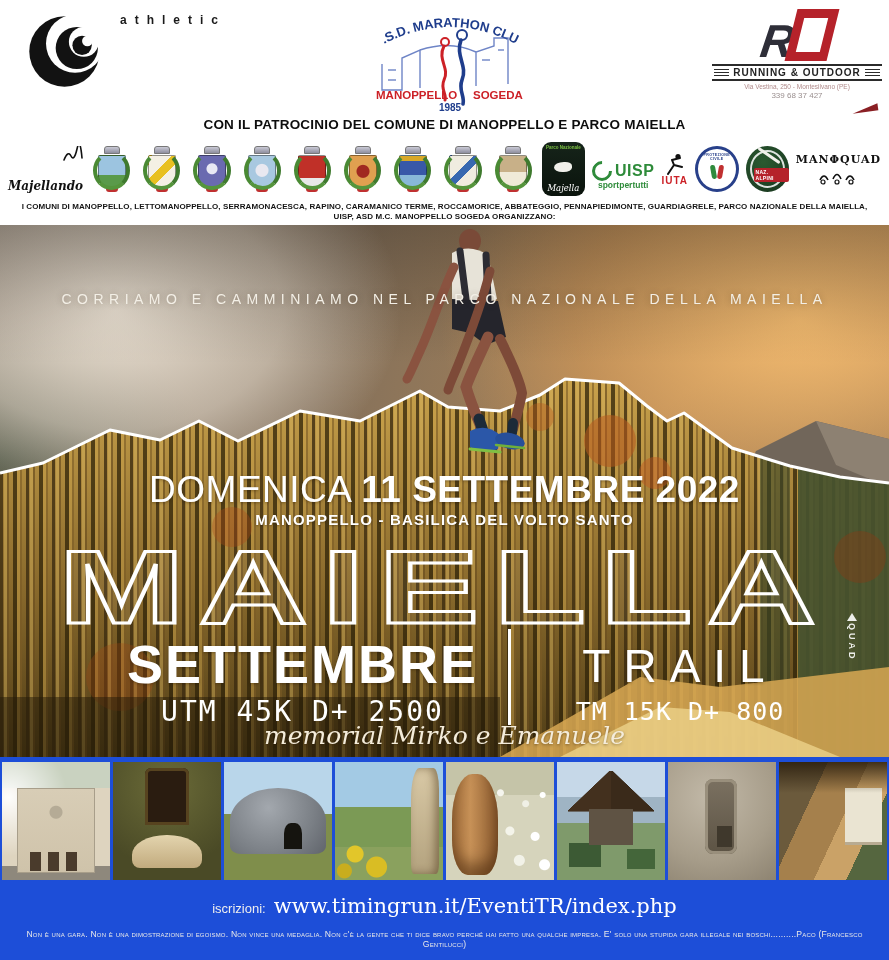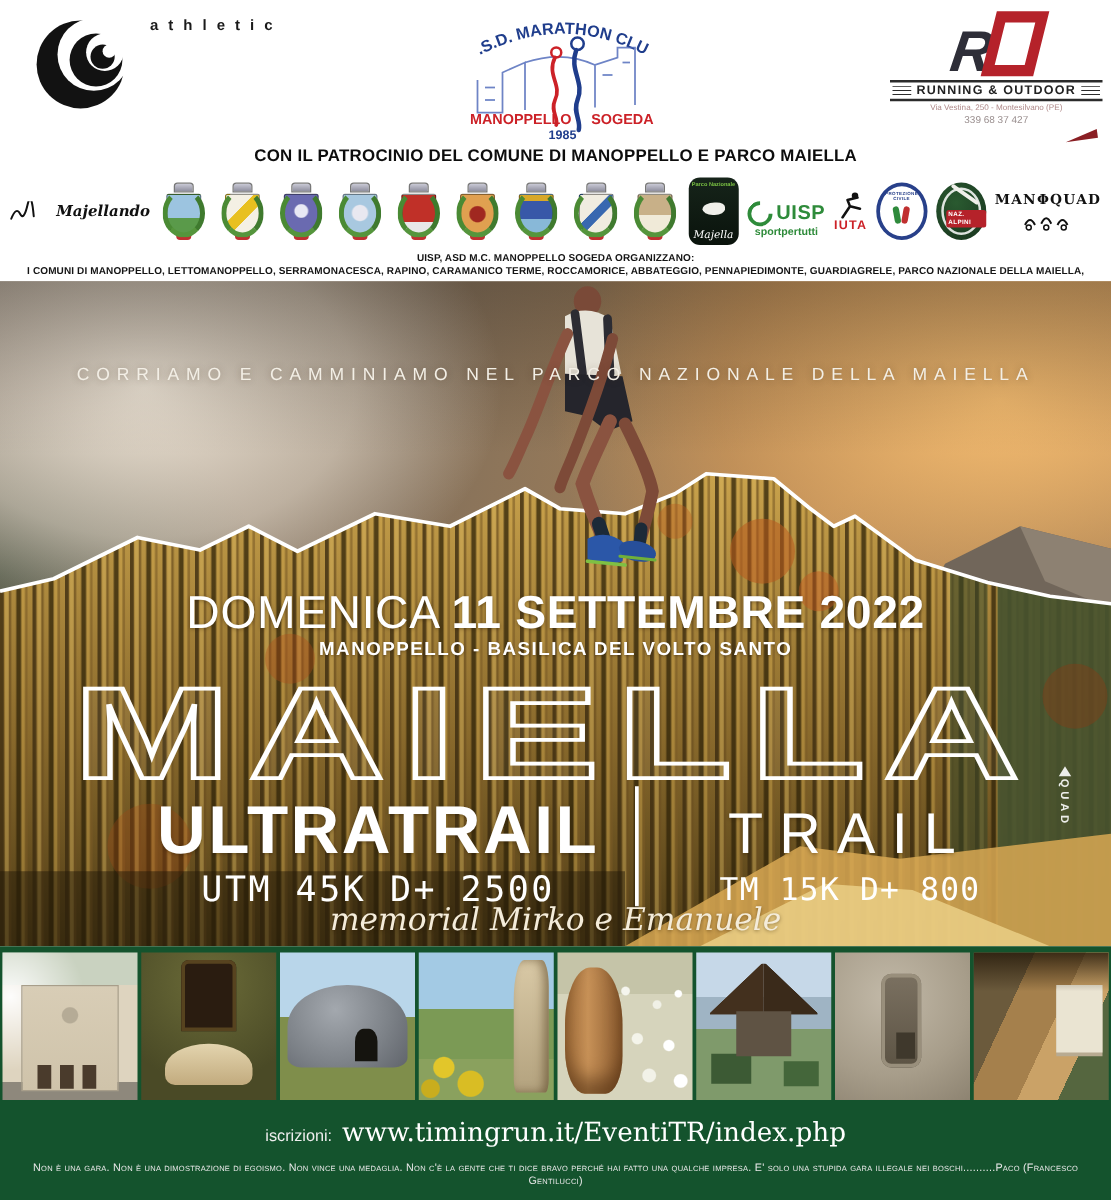--- a/index.html
+++ b/index.html
@@ -19,21 +19,21 @@
   .ro-o{display:inline-block;width:24px;height:34px;border:9px solid #b5222a;transform:skewX(-14deg);margin-left:-4px;margin-bottom:1px;}
   .ro-band{display:flex;align-items:center;gap:4px;border-top:2px solid #2b2b2b;border-bottom:2px solid #2b2b2b;padding:1px 2px;margin-top:2px;}
   .ro-lines{flex:1;height:7px;background:repeating-linear-gradient(180deg,#2b2b2b 0 1px,transparent 1px 3px);}
   .ro-name{font-size:10px;font-weight:800;letter-spacing:1px;color:#222;white-space:nowrap;}
   .ro-address{text-align:center;font-size:6.5px;color:#b08a8a;margin-top:2px;}
   .ro-phone{text-align:center;font-size:8px;color:#9a8f8f;margin-top:1px;}
   .ro-swoosh{position:absolute;right:4px;bottom:-12px;width:0;height:0;border-left:26px solid transparent;border-bottom:7px solid #8a1f24;transform:rotate(-8deg);}
   .patronage{position:absolute;top:117px;left:0;width:100%;text-align:center;font-size:13.5px;font-weight:700;letter-spacing:.2px;color:#0d0d0d;}
   .logo-row{position:absolute;top:139px;left:8px;right:8px;height:60px;display:flex;align-items:center;justify-content:center;gap:7px;}
   .logo-item{display:flex;flex-direction:column;align-items:center;justify-content:center;}
-  .majellando{flex-direction:row;gap:17px;}
+  .majellando{flex-direction:column;gap:17px;align-items:flex-end;}
   .majellando-label{font-family:"DejaVu Serif",serif;font-style:italic;font-weight:700;font-size:12px;color:#111;}
   
   .crest{position:relative;width:46px;height:56px;}
   .crest i{display:block;}
   .crest .crown{width:14px;height:6px;margin:0 auto;background:linear-gradient(180deg,#cacad6,#8e8e9e);border-radius:3px 3px 0 0;border:1px solid #777;}
   .crest .shield{width:26px;height:32px;margin:1px auto 0;border:1px solid rgba(0,0,0,.4);border-radius:2px 2px 13px 13px;}
   .crest .wreath{position:absolute;left:3px;right:3px;top:10px;bottom:7px;border-radius:50%;border:4px solid transparent;
     border-left-color:#4a8a34;border-right-color:#3f7a2e;border-bottom-color:#55953c;}
   .crest .ribbon{width:12px;height:5px;margin:-2px auto 0;background:#c03030;border-radius:0 0 3px 3px;}
   .c1 .shield{background:linear-gradient(180deg,#9cc4e0 58%,#5a9a4a 58%);}
@@ -92,21 +92,21 @@
   .race-l-name{position:absolute;left:80px;width:445px;text-align:center;top:0;font-size:54px;font-weight:700;letter-spacing:2px;text-shadow:0 1px 3px rgba(40,25,5,.4);}
   .race-divider{position:absolute;left:508px;top:-4px;width:3px;height:96px;background:#fff;}
   .race-r-name{position:absolute;left:530px;width:300px;text-align:center;top:6px;font-size:46px;font-weight:400;letter-spacing:13px;text-shadow:0 1px 3px rgba(40,25,5,.4);}
   .race-l-det{position:absolute;left:80px;width:445px;text-align:center;top:62px;font-family:"DejaVu Sans Mono",monospace;font-size:28px;letter-spacing:2px;}
   .race-r-det{position:absolute;left:530px;width:300px;text-align:center;top:64px;font-family:"DejaVu Sans Mono",monospace;font-size:25px;letter-spacing:1px;}
   .memorial{top:496px;font-family:"DejaVu Serif",serif;font-style:italic;font-size:25px;color:#f4ecda;text-shadow:0 1px 3px rgba(40,25,5,.45);}
   .watermark{position:absolute;right:32px;top:388px;z-index:6;display:flex;flex-direction:column;align-items:center;gap:2px;}
   .watermark-tri{width:0;height:0;border-left:5px solid transparent;border-right:5px solid transparent;border-bottom:8px solid rgba(255,255,255,.9);}
   .watermark-text{writing-mode:vertical-rl;font-size:9px;letter-spacing:3px;color:rgba(255,255,255,.9);font-weight:700;}
   
-  .footer{position:absolute;top:757px;left:0;width:889px;height:203px;background:#14532d;}
+  .footer{position:absolute;top:757px;left:0;width:889px;height:203px;background:#1d4ed8;}
   .strip{display:grid;grid-template-columns:repeat(8,1fr);gap:3px;padding:5px 2px 0;height:118px;}
   .tile{position:relative;overflow:hidden;}
   .p1{background:radial-gradient(circle at 6% 30%,rgba(255,255,255,.95),transparent 45%),linear-gradient(180deg,#c9d2c0 0 22%,#ded4bf 22% 88%,#8e887c 88%);}
   .p1::before{content:"";position:absolute;left:14%;right:14%;top:22%;bottom:6%;border:1px solid #a89e8a;
     background:radial-gradient(circle at 50% 28%,#b5ab96 0 6px,transparent 7px),linear-gradient(#d8cdb6,#cfc3aa);}
   .p1::after{content:"";position:absolute;left:26%;width:10%;bottom:8%;height:16%;background:#4a3b2c;box-shadow:18px 0 #4a3b2c,36px 0 #4a3b2c;}
   .p2{background:radial-gradient(circle at 50% 20%,#6b6b38,#4a4a26 75%);}
   .p2::before{content:"";position:absolute;left:30%;right:30%;top:5%;height:48%;background:#2a1c10;border-radius:6px 6px 0 0;box-shadow:inset 0 0 0 3px #57431f;}
   .p2::after{content:"";position:absolute;left:18%;right:18%;bottom:10%;height:28%;background:linear-gradient(#e3d4ae,#c2ab7e);border-radius:50% 50% 8px 8px / 60% 60% 8px 8px;}
   .p3{background:linear-gradient(180deg,#b9d6ea 0 44%,#7f8e4b 44%);}
@@ -308,22 +308,22 @@
         <svg width="42" height="20" viewBox="0 0 42 20">
           <path d="M3 14 q4 -8 8 0 M16 13 q4 -9 8 0 M29 14 q4 -8 8 0" stroke="#111" stroke-width="1.6" fill="none"></path>
           <circle cx="6" cy="16" r="2" fill="none" stroke="#111" stroke-width="1.2"></circle>
           <circle cx="20" cy="16" r="2" fill="none" stroke="#111" stroke-width="1.2"></circle>
           <circle cx="34" cy="16" r="2" fill="none" stroke="#111" stroke-width="1.2"></circle>
         </svg>
       </div>
     </div>
 
     <div class="organizers">
+      <div>I COMUNI DI MANOPPELLO, LETTOMANOPPELLO, SERRAMONACESCA, RAPINO, CARAMANICO TERME, ROCCAMORICE, ABBATEGGIO, PENNAPIEDIMONTE, GUARDIAGRELE, PARCO NAZIONALE DELLA MAIELLA,</div>
       <div>UISP, ASD M.C. MANOPPELLO SOGEDA ORGANIZZANO:</div>
-      <div>I COMUNI DI MANOPPELLO, LETTOMANOPPELLO, SERRAMONACESCA, RAPINO, CARAMANICO TERME, ROCCAMORICE, ABBATEGGIO, PENNAPIEDIMONTE, GUARDIAGRELE, PARCO NAZIONALE DELLA MAIELLA,</div>
     </div>
   </div>
 
   <div class="hero">
 
     <svg class="svg-rocks" viewBox="0 0 889 532" preserveAspectRatio="none">
       <polygon points="296,252 322,230 352,240 344,264 300,264" fill="#777d89"></polygon>
       <polygon points="330,258 360,212 392,196 430,206 448,232 430,260 356,266" fill="#8d93a1"></polygon>
       <polygon points="360,212 392,196 430,206 418,236 372,240" fill="#aab0bc"></polygon>
       <polygon points="330,258 368,240 430,258 430,268 336,268" fill="#4f545e"></polygon>
@@ -392,21 +392,21 @@
 
     <div class="txt tagline">CORRIAMO E CAMMINIAMO NEL PARCO NAZIONALE DELLA MAIELLA</div>
 
     <div class="txt dateline"><span class="date-day">DOMENICA </span><span class="date-rest">11 SETTEMBRE 2022</span></div>
 
     <div class="txt locline">MANOPPELLO - BASILICA DEL VOLTO SANTO</div>
 
     <div class="txt bigtitle">MAIELLA</div>
 
     <div class="races">
-      <div class="race-l-name">ULTRATRAIL</div>
+      <div class="race-l-name">SETTEMBRE</div>
       <div class="race-divider"></div>
       <div class="race-r-name">TRAIL</div>
       <div class="race-l-det">UTM 45K D+ 2500</div>
       <div class="race-r-det">TM 15K D+ 800</div>
     </div>
 
     <div class="txt memorial">memorial Mirko e Emanuele</div>
 
     <div class="watermark">
       <span class="watermark-tri"></span>

